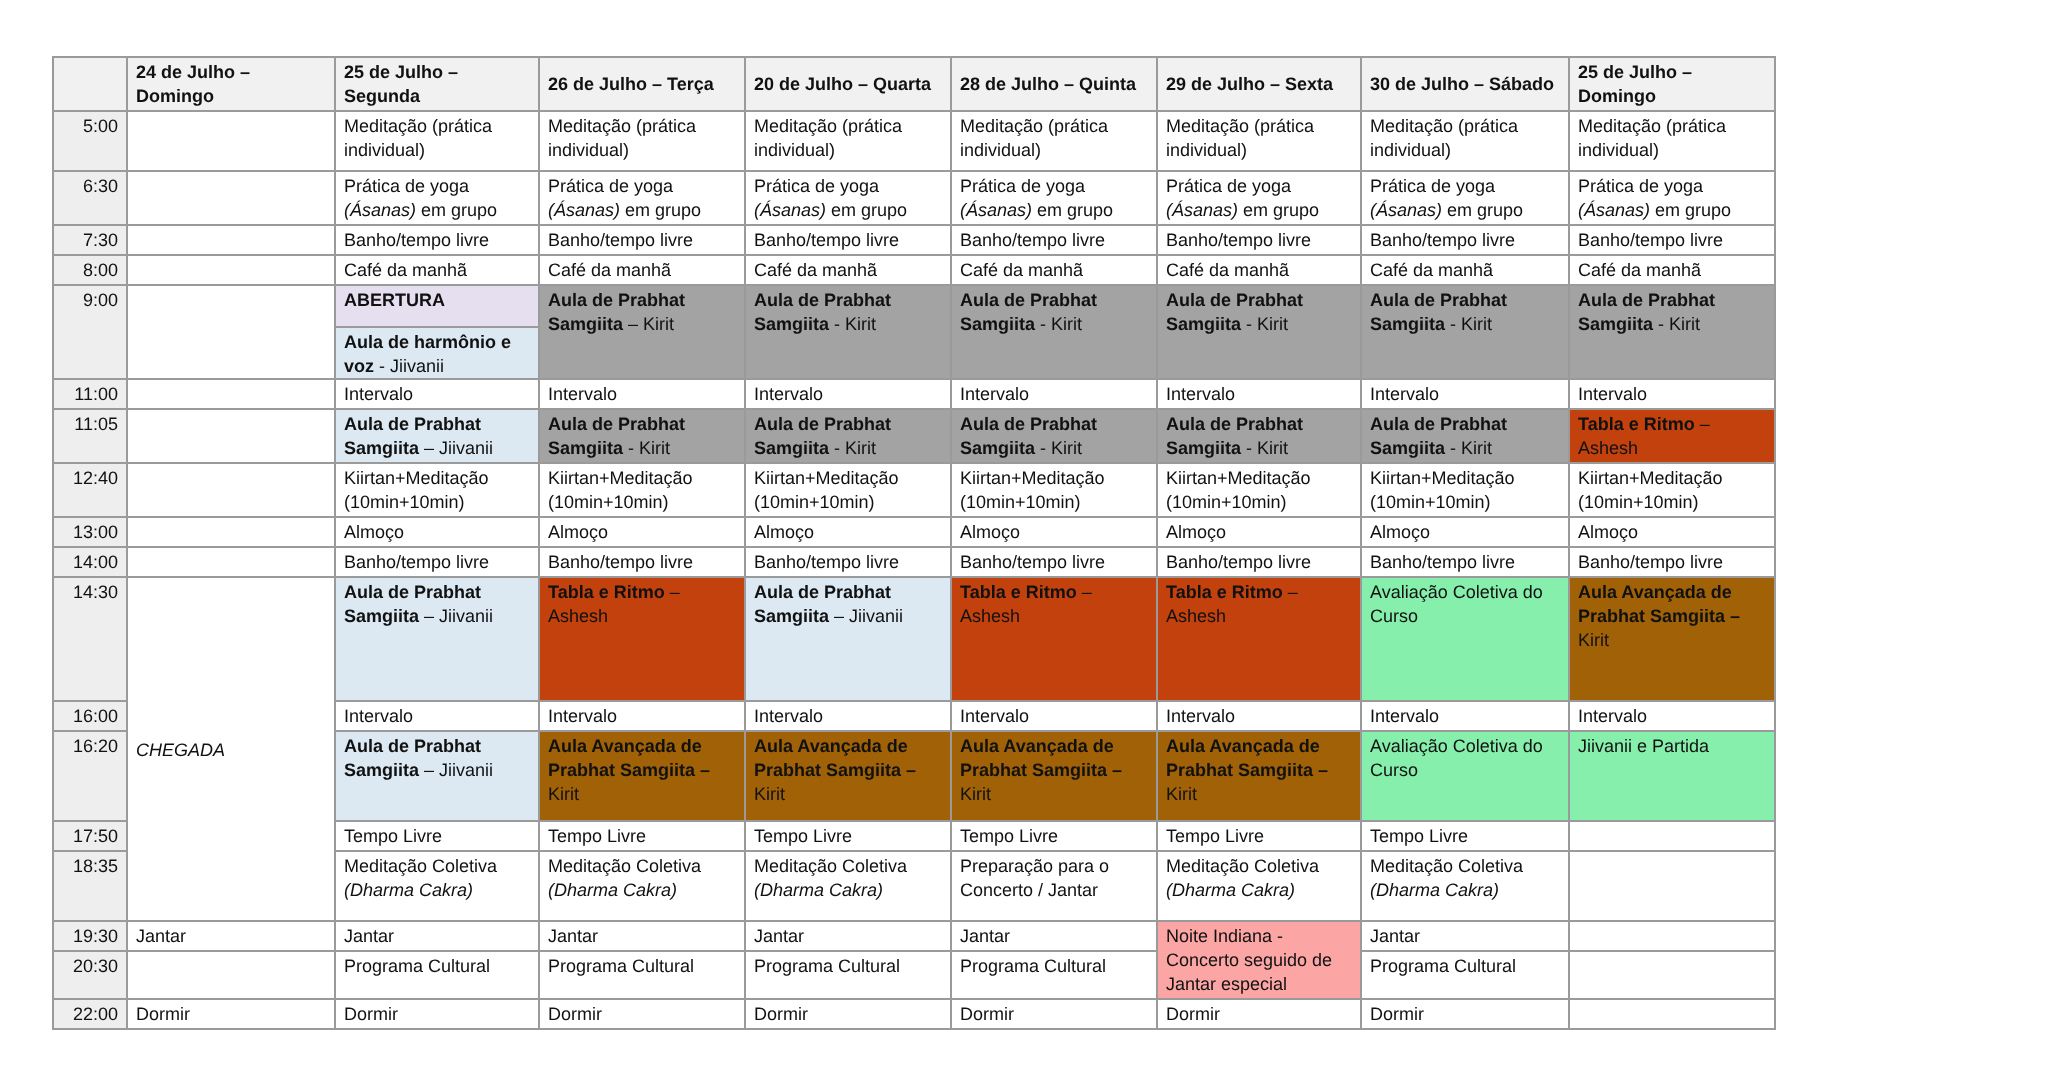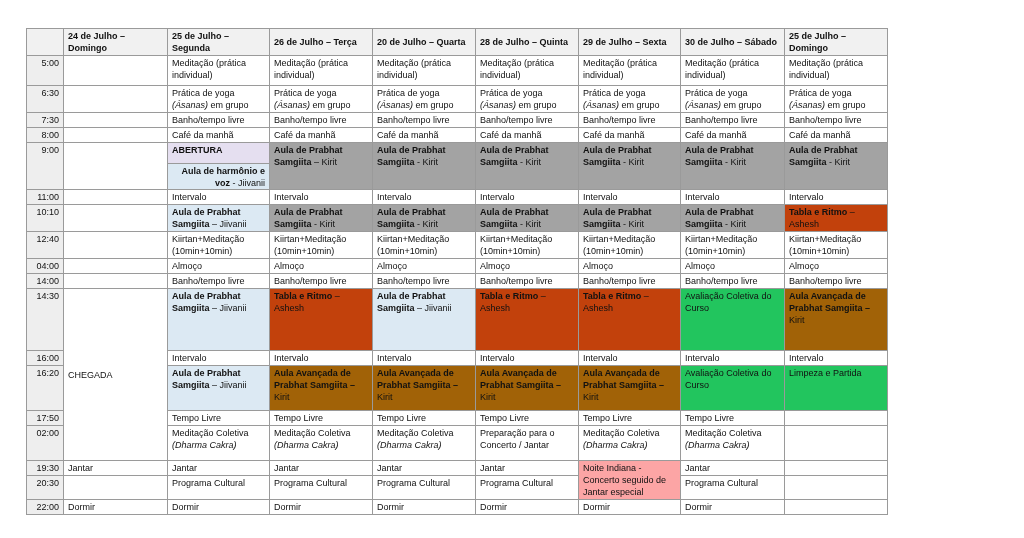--- a/index.html
+++ b/index.html
@@ -5,27 +5,27 @@
     html, body { margin: 0; padding: 0; background: #ffffff; }
     body { width: 1024px; height: 538px; position: relative; overflow: hidden;
       font-family: "Liberation Sans", "DejaVu Sans", sans-serif; font-size: 9px; color: #111; }
     table.sched { position: absolute; left: 26px; top: 28px; border-collapse: collapse; table-layout: fixed; width: 861px; }
     table.sched td, table.sched th { border: 1px solid #9a9a9a; padding: 1px 4px; vertical-align: top; line-height: 12px; overflow: hidden; text-align: left; font-weight: normal; }
     th { background: #f1f1f1; font-weight: bold !important; height: 23px; vertical-align: middle !important; }
     td.time { background: #eeeeee; font-weight: bold; text-align: right !important; padding-right: 4px; }
     .b { font-weight: bold; }
     .i { font-style: italic; }
     .purple { background: #e5dff0; }
-    .blue { background: #dce9f3; text-align: right; }
+    .blue { background: #dce9f3; }
     .green { background: #a3a3a3; }
     .pink { background: #c2410c; }
     .orange { background: #a16207; }
-    .gray { background: #22c55e; }
+    .gray { background: #86efac; }
     .yellow { background: #fca5a5; }
-    td.chegada { text-align: center; vertical-align: middle !important; }
+    td.chegada { text-align: center; vertical-align: middle !important; font-style: italic; }
     .split { padding: 0 !important; }
     .split div { padding: 1px 4px; }
   </style>
 </head>
 <body>
 
 <table class="sched">
   <colgroup>
     <col style="width:37px">
       <col style="width:104px">
@@ -119,21 +119,21 @@
     <td>Intervalo</td>
     <td>Intervalo</td>
     <td>Intervalo</td>
     <td>Intervalo</td>
     <td>Intervalo</td>
     <td>Intervalo</td>
     <td>Intervalo</td>
   </tr>
 
   <tr style="height:24px">
-    <td class="time">10:10</td>
+    <td class="time">11:05</td>
     <td></td>
     <td class="blue"><span class="b">Aula de Prabhat Samgiita</span><span> – Jiivanii</span></td>
     <td class="green"><span class="b">Aula de Prabhat Samgiita</span><span> - Kirit</span></td>
     <td class="green"><span class="b">Aula de Prabhat Samgiita</span><span> - Kirit</span></td>
     <td class="green"><span class="b">Aula de Prabhat Samgiita</span><span> - Kirit</span></td>
     <td class="green"><span class="b">Aula de Prabhat Samgiita</span><span> - Kirit</span></td>
     <td class="green"><span class="b">Aula de Prabhat Samgiita</span><span> - Kirit</span></td>
     <td class="pink"><span class="b">Tabla e Ritmo</span><span> – Ashesh</span></td>
   </tr>
 
@@ -143,21 +143,21 @@
     <td><span>Kiirtan+Meditação</span><br><span>(10min+10min)</span></td>
     <td><span>Kiirtan+Meditação</span><br><span>(10min+10min)</span></td>
     <td><span>Kiirtan+Meditação</span><br><span>(10min+10min)</span></td>
     <td><span>Kiirtan+Meditação</span><br><span>(10min+10min)</span></td>
     <td><span>Kiirtan+Meditação</span><br><span>(10min+10min)</span></td>
     <td><span>Kiirtan+Meditação</span><br><span>(10min+10min)</span></td>
     <td><span>Kiirtan+Meditação</span><br><span>(10min+10min)</span></td>
   </tr>
 
   <tr style="height:12px">
-    <td class="time">04:00</td>
+    <td class="time">13:00</td>
     <td></td>
     <td>Almoço</td>
     <td>Almoço</td>
     <td>Almoço</td>
     <td>Almoço</td>
     <td>Almoço</td>
     <td>Almoço</td>
     <td>Almoço</td>
   </tr>
 
@@ -197,36 +197,36 @@
   </tr>
 
   <tr style="height:45px">
     <td class="time">16:20</td>
     <td class="blue"><span class="b">Aula de Prabhat Samgiita</span><span> – Jiivanii</span></td>
     <td class="orange"><span class="b">Aula Avançada de Prabhat Samgiita –</span><span> Kirit</span></td>
     <td class="orange"><span class="b">Aula Avançada de Prabhat Samgiita –</span><span> Kirit</span></td>
     <td class="orange"><span class="b">Aula Avançada de Prabhat Samgiita –</span><span> Kirit</span></td>
     <td class="orange"><span class="b">Aula Avançada de Prabhat Samgiita –</span><span> Kirit</span></td>
     <td class="gray b">Avaliação Coletiva do Curso</td>
-    <td class="gray b">Limpeza e Partida</td>
+    <td class="gray b">Jiivanii e Partida</td>
   </tr>
 
   <tr style="height:13px">
     <td class="time">17:50</td>
     <td>Tempo Livre</td>
     <td>Tempo Livre</td>
     <td>Tempo Livre</td>
     <td>Tempo Livre</td>
     <td>Tempo Livre</td>
     <td>Tempo Livre</td>
     <td></td>
   </tr>
 
   <tr style="height:35px">
-    <td class="time">02:00</td>
+    <td class="time">18:35</td>
     <td><span>Meditação Coletiva</span><br><span class="i">(Dharma Cakra)</span></td>
     <td><span>Meditação Coletiva</span><br><span class="i">(Dharma Cakra)</span></td>
     <td><span>Meditação Coletiva</span><br><span class="i">(Dharma Cakra)</span></td>
     <td>Preparação para o Concerto / Jantar</td>
     <td><span>Meditação Coletiva</span><br><span class="i">(Dharma Cakra)</span></td>
     <td><span>Meditação Coletiva</span><br><span class="i">(Dharma Cakra)</span></td>
     <td></td>
   </tr>
 
   <tr style="height:12px">

